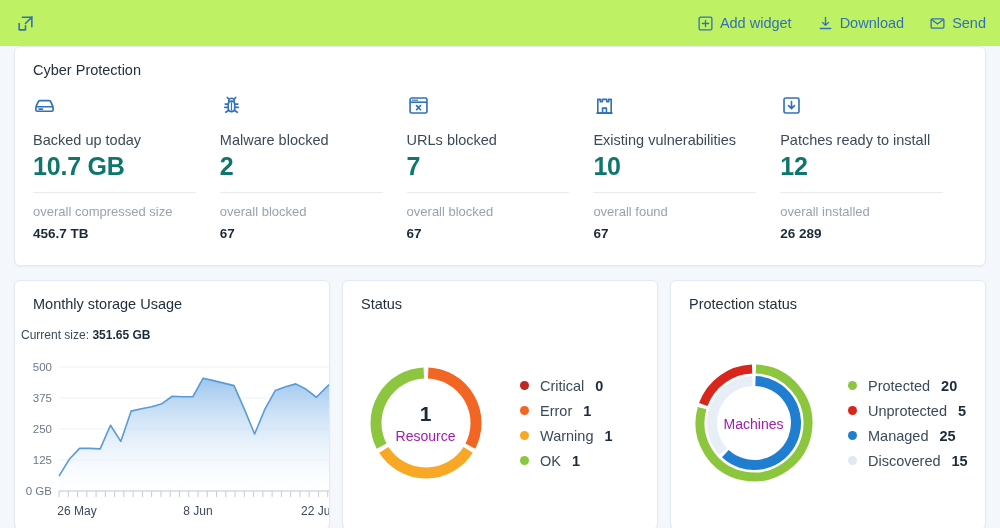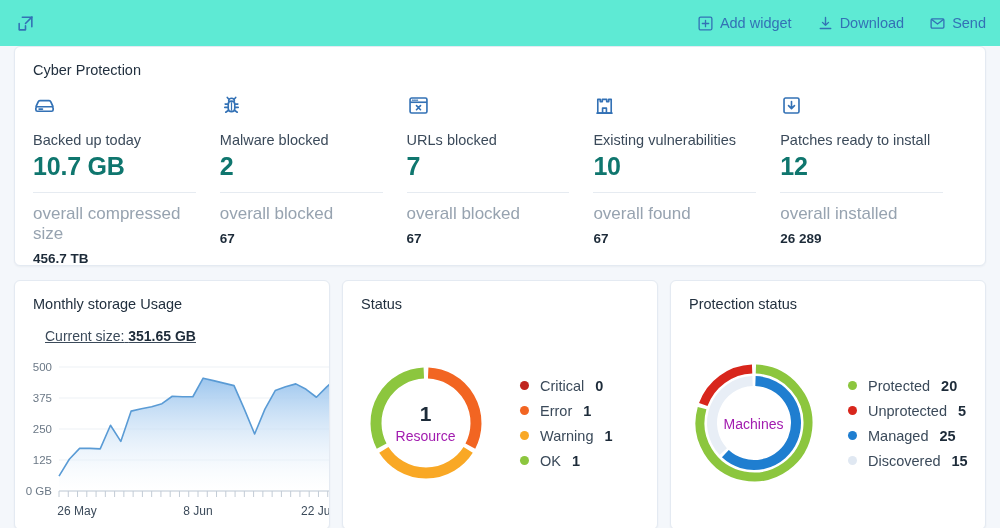--- a/index.html
+++ b/index.html
@@ -9,21 +9,21 @@
     font-family: "Liberation Sans", sans-serif;
     color: #22303f;
     overflow: hidden;
   }
 
   
   .topbar {
     height: 46px;
     display: flex; align-items: center;
     padding: 0 14px 0 12px;
-    background: #5eead4;
+    background: #bef264;
   }
   .expand-btn {
     width: 26px; height: 26px;
     display: flex; align-items: center; justify-content: center;
     cursor: pointer;
   }
   .topbar-actions {
     margin-left: auto;
     display: flex; align-items: center; gap: 26px;
   }
@@ -68,41 +68,40 @@
   }
   .metric-value {
     font-size: 25px; font-weight: bold; color: #0f766e;
     margin-top: 4px; letter-spacing: -.2px;
   }
   .metric-rule {
     border-top: 1px solid #e6ebf1;
     margin-top: 11px;
   }
   .metric-sub {
-    font-size: 17px; color: #97a3b0;
+    font-size: 13px; color: #97a3b0;
     margin-top: 11px;
   }
   .metric-subval {
     font-size: 13.5px; color: #1d2b39; font-weight: bold;
     margin-top: 7px;
   }
 
   
   .row2 {
     display: flex; gap: 12px;
     margin: 14px 14px 0 14px;
     height: 250px;
   }
   .row2 > .card { flex: 1 1 0; position: relative; overflow: hidden; }
 
   
   .current-size {
-    font-size: 14px; color: #3b4a5a;
-    padding: 16px 0 0 30px;
-    text-decoration: underline;
+    font-size: 12px; color: #3b4a5a;
+    padding: 16px 0 0 6px;
   }
   .current-size b { color: #1d2b39; }
   .chart-wrap { position: absolute; left: 0; top: 78px; right: 0; bottom: 0; }
   .chart-svg { display: block; }
   .axis-label { font-size: 11.5px; fill: #6b7886; font-family: "Liberation Sans", sans-serif; }
   .xaxis-label { font-size: 12px; fill: #3b4a5a; font-family: "Liberation Sans", sans-serif; }
 
   
   .donut-body {
     display: flex; align-items: center;

